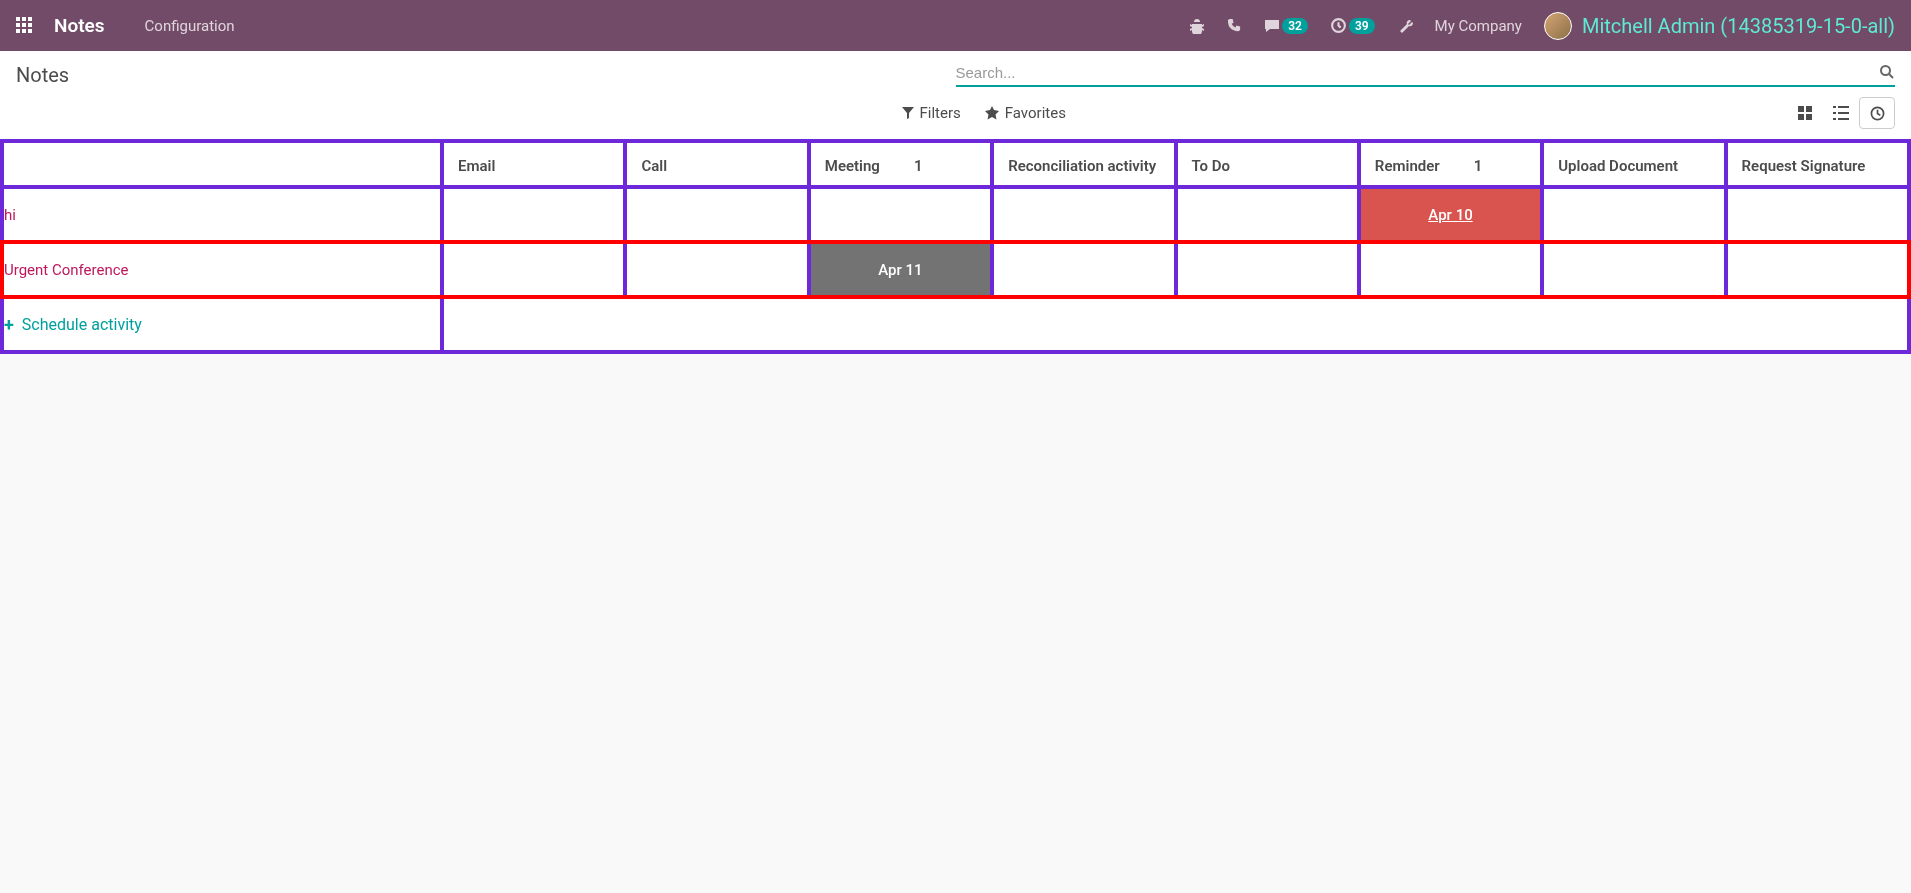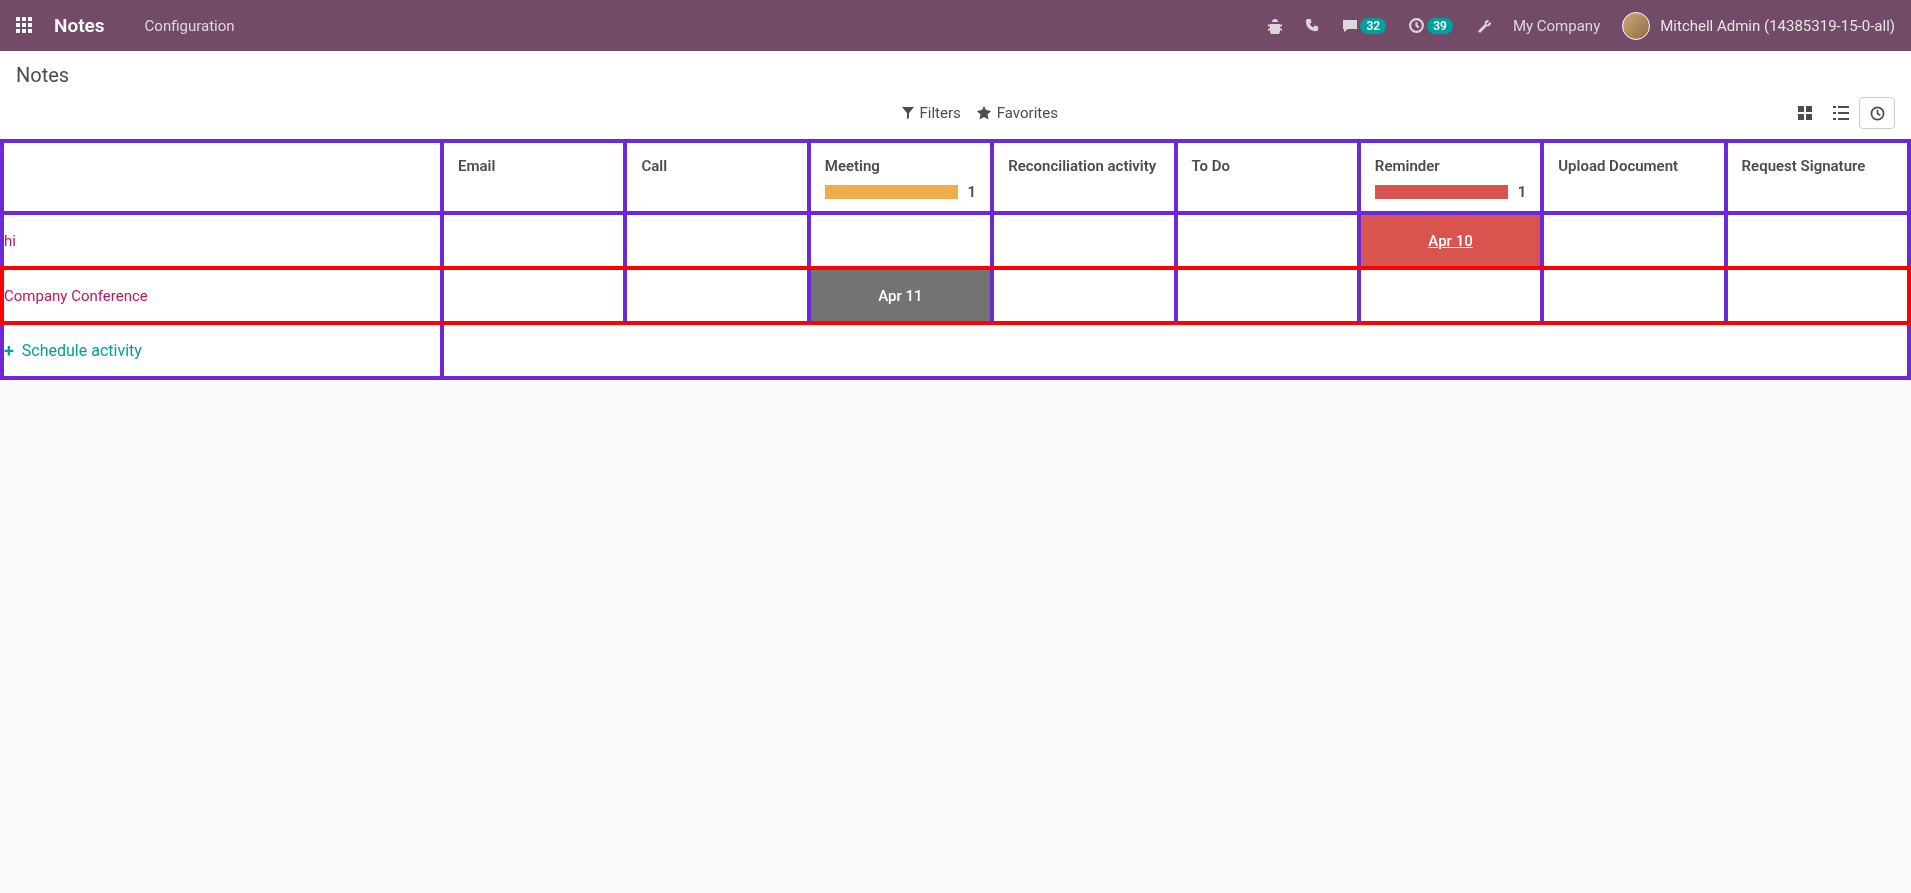--- a/index.html
+++ b/index.html
@@ -11,46 +11,46 @@
     .apps-icon { width: 18px; height: 18px; display: grid; grid-template-columns: repeat(3, 4px); grid-template-rows: repeat(3, 4px); gap: 2px; margin-right: 20px; cursor: pointer; }
     .apps-icon span { background: #fff; width: 4px; height: 4px; }
     .brand { font-size: 19px; font-weight: 600; margin-right: 40px; }
     .nav-link { color: #e0d4dc; font-size: 15px; cursor: pointer; }
     .navbar-right { display: flex; align-items: center; gap: 22px; justify-content: flex-end; }
     .nav-icon { color: #e0d4dc; cursor: pointer; display: flex; align-items: center; position: relative; }
     .badge { background: #00a09d; color: #fff; font-size: 12px; font-weight: 600; padding: 1px 6px; border-radius: 10px; margin-left: 2px; }
     .company { color: #e0d4dc; font-size: 15px; }
     .user { display: flex; align-items: center; gap: 10px; cursor: pointer; }
     .avatar { width: 28px; height: 28px; border-radius: 50%; background: linear-gradient(135deg, #d4a574, #8b6f47); border: 1px solid #fff; }
-    .username { color: #e5e5e5; font-size: 15px; }
+    .username { color: #5eead4; font-size: 20px; }
     
     
     .control-panel { background: #fff; padding: 12px 16px 0 16px; }
     .cp-top { display: flex; align-items: center; margin-bottom: 10px; }
     .breadcrumb { font-size: 20px; color: #4c4c4c; flex: 1; }
     .search-wrap { flex: 1; display: flex; align-items: center; border-bottom: 2px solid #00a09d; padding-bottom: 4px; }
     .search-input { flex: 1; border: none; outline: none; font-size: 15px; color: #666; background: transparent; }
     .search-input::placeholder { color: #999; }
     .search-btn { cursor: pointer; color: #666; }
     
     .cp-bottom { display: flex; align-items: center; padding-bottom: 10px; }
     .cp-bottom-left { flex: 1; }
-    .filter-bar { flex: 1; display: flex; gap: 16px; }
+    .filter-bar { flex: 1; display: flex; gap: 24px; }
     .filter-btn { display: flex; align-items: center; gap: 6px; color: #4c4c4c; font-size: 15px; cursor: pointer; }
     .view-switcher { display: flex; gap: 0; }
     .view-btn { width: 36px; height: 32px; display: flex; align-items: center; justify-content: center; cursor: pointer; color: #4c4c4c; border: 1px solid transparent; }
     .view-btn.active { border: 1px solid #ccc; background: #fff; border-radius: 4px; }
     
     
     .activity-table { width: 100%; border-collapse: collapse; background: #fff; }
     .activity-table th, .activity-table td { border: 4px solid #6d28d9; text-align: left; vertical-align: top; }
     .activity-table th { padding: 14px 14px 10px 14px; font-weight: 600; font-size: 15px; color: #4c4c4c; background: #fff; }
     .col-name { width: 360px; }
     .col-act { width: 150px; }
-    .th-inner { display: flex; flex-direction: column; gap: 8px; }
+    .th-inner { display: flex; flex-direction: row; gap: 24px; }
     .th-label {}
     .th-bar-row { display: flex; align-items: center; gap: 10px; }
     .th-bar { height: 14px; flex: 1; }
     .th-bar.orange { background: #f0ad4e; }
     .th-bar.red { background: #d9534f; }
     .th-count { font-size: 15px; font-weight: 600; }
     
     .activity-table tbody td { height: 55px; padding: 0; vertical-align: middle; }
     .row-name { padding: 0 8px; font-size: 15px; color: #be185d; margin-top: 20px; }
     .cell-badge { display: flex; align-items: center; justify-content: center; height: 100%; color: #fff; font-size: 15px; font-weight: 500; margin: 0; }
@@ -117,20 +117,29 @@
     <div class="user">
       <div class="avatar"></div>
       <div class="username">Mitchell Admin (14385319-15-0-all)</div>
     </div>
   </div>
 </div>
 
 <div class="control-panel">
   <div class="cp-top">
     <div class="breadcrumb">Notes</div>
+    <div class="search-wrap">
+      <input class="search-input" placeholder="Search..." style="">
+      <div class="search-btn">
+        <svg width="16" height="16" viewBox="0 0 16 16" fill="none" stroke="currentColor" stroke-width="2">
+            <circle cx="6.5" cy="6.5" r="4.5"></circle>
+            <path d="M10 10l4 4"></path>
+          </svg>
+      </div>
+    </div>
   </div>
   <div class="cp-bottom">
     <div class="cp-bottom-left"></div>
     <div class="filter-bar">
       <div class="filter-btn">
         <svg width="12" height="12" viewBox="0 0 12 12" fill="currentColor">
             <path d="M0 0h12L7 6v5l-2 1V6z"></path>
           </svg>
         <span>Filters</span>
       </div>
@@ -208,21 +217,21 @@
       <td></td>
       <td></td>
       <td></td>
       <td>
           <div class="cell-badge red">Apr 10</div>
         </td>
       <td></td>
       <td></td>
     </tr>
     <tr class="row-highlight">
-      <td class="row-name">Company Conference</td>
+      <td class="row-name">Urgent Conference</td>
       <td></td>
       <td></td>
       <td>
           <div class="cell-badge orange">Apr 11</div>
         </td>
       <td></td>
       <td></td>
       <td></td>
       <td></td>
       <td></td>

